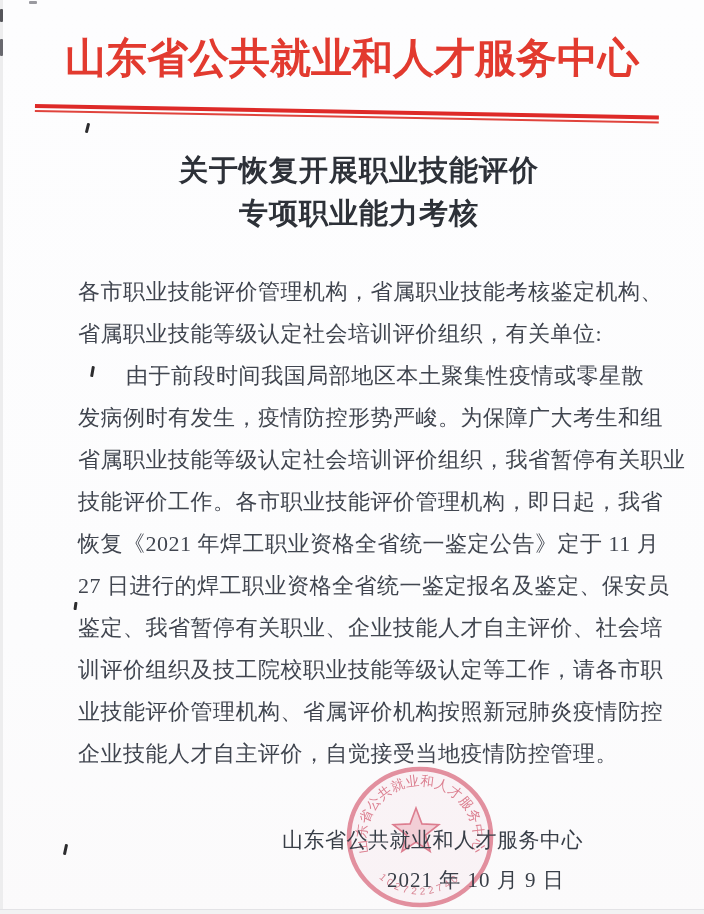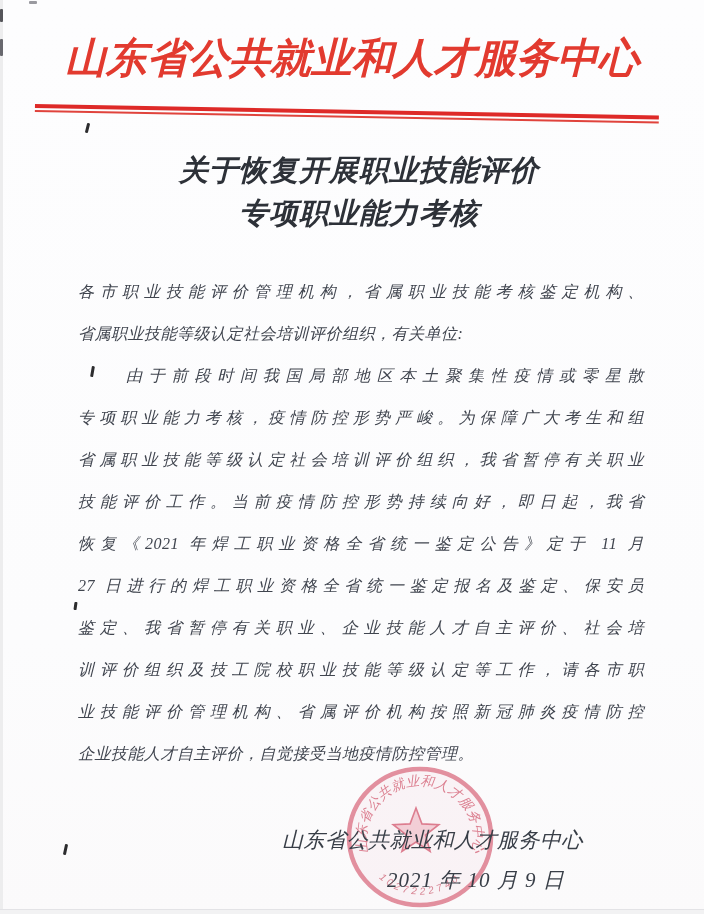--- a/index.html
+++ b/index.html
@@ -5,21 +5,20 @@
   html,body{margin:0;padding:0;}
   body{
     width:704px;height:914px;
     background:#ffffff;
     font-family:"Liberation Serif","DejaVu Serif",serif;
     position:relative;overflow:hidden;
   }
   .page{
     position:absolute;inset:0;
     background:linear-gradient(180deg,#fdfdfe 0%,#fcfcfd 70%,#fbfafb 100%);
-    font-style:italic;
   }
   
   .edge-left{position:absolute;left:0;top:0;width:3px;height:914px;background:#ededee;}
   .edge-bottom{position:absolute;left:0;top:909px;width:704px;height:5px;background:#f2f2f3;border-top:1px solid #e3e3e6;}
 
   .letterhead{
     position:absolute;left:0;top:26px;width:704px;
     text-align:center;
     font-size:41px;font-weight:bold;
     color:#e23a2f;
@@ -34,21 +33,21 @@
 
   .doc-title{
     position:absolute;left:7px;top:149px;width:704px;
     text-align:center;color:#2d3138;
     font-weight:bold;font-size:29px;line-height:43px;
     letter-spacing:1px;white-space:nowrap;
   }
 
   .body-block{
     position:absolute;left:78px;top:271px;width:566px;
-    color:#40454f;font-size:16px;
+    color:#40454f;font-size:22px;
   }
   .bline{
     height:42px;line-height:42px;
     text-align:justify;text-align-last:justify;
     white-space:nowrap;
     letter-spacing:0.5px;
   }
   .bline.noju{text-align-last:left;}
   .bline.indent{text-indent:48px;}
 
@@ -92,23 +91,23 @@
 
   <div class="doc-title">
     <div>关于恢复开展职业技能评价</div>
     <div>专项职业能力考核</div>
   </div>
 
   <div class="body-block">
     <div class="bline">各市职业技能评价管理机构，省属职业技能考核鉴定机构、</div>
     <div class="bline noju">省属职业技能等级认定社会培训评价组织，有关单位:</div>
     <div class="bline indent">由于前段时间我国局部地区本土聚集性疫情或零星散</div>
-    <div class="bline">专项职业能力考核，疫情防控形势严峻。为保障广大考生和组</div>
+    <div class="bline">发病例时有发生，疫情防控形势严峻。为保障广大考生和组</div>
     <div class="bline">省属职业技能等级认定社会培训评价组织，我省暂停有关职业</div>
-    <div class="bline">技能评价工作。当前疫情防控形势持续向好，即日起，我省</div>
+    <div class="bline">技能评价工作。各市职业技能评价管理机构，即日起，我省</div>
     <div class="bline">恢复《2021 年焊工职业资格全省统一鉴定公告》定于 11 月</div>
     <div class="bline">27 日进行的焊工职业资格全省统一鉴定报名及鉴定、保安员</div>
     <div class="bline">鉴定、我省暂停有关职业、企业技能人才自主评价、社会培</div>
     <div class="bline">训评价组织及技工院校职业技能等级认定等工作，请各市职</div>
     <div class="bline">业技能评价管理机构、省属评价机构按照新冠肺炎疫情防控</div>
     <div class="bline noju">企业技能人才自主评价，自觉接受当地疫情防控管理。</div>
   </div>
 
   <svg class="seal" viewBox="0 0 152 146" xmlns="http://www.w3.org/2000/svg">
     <defs>

